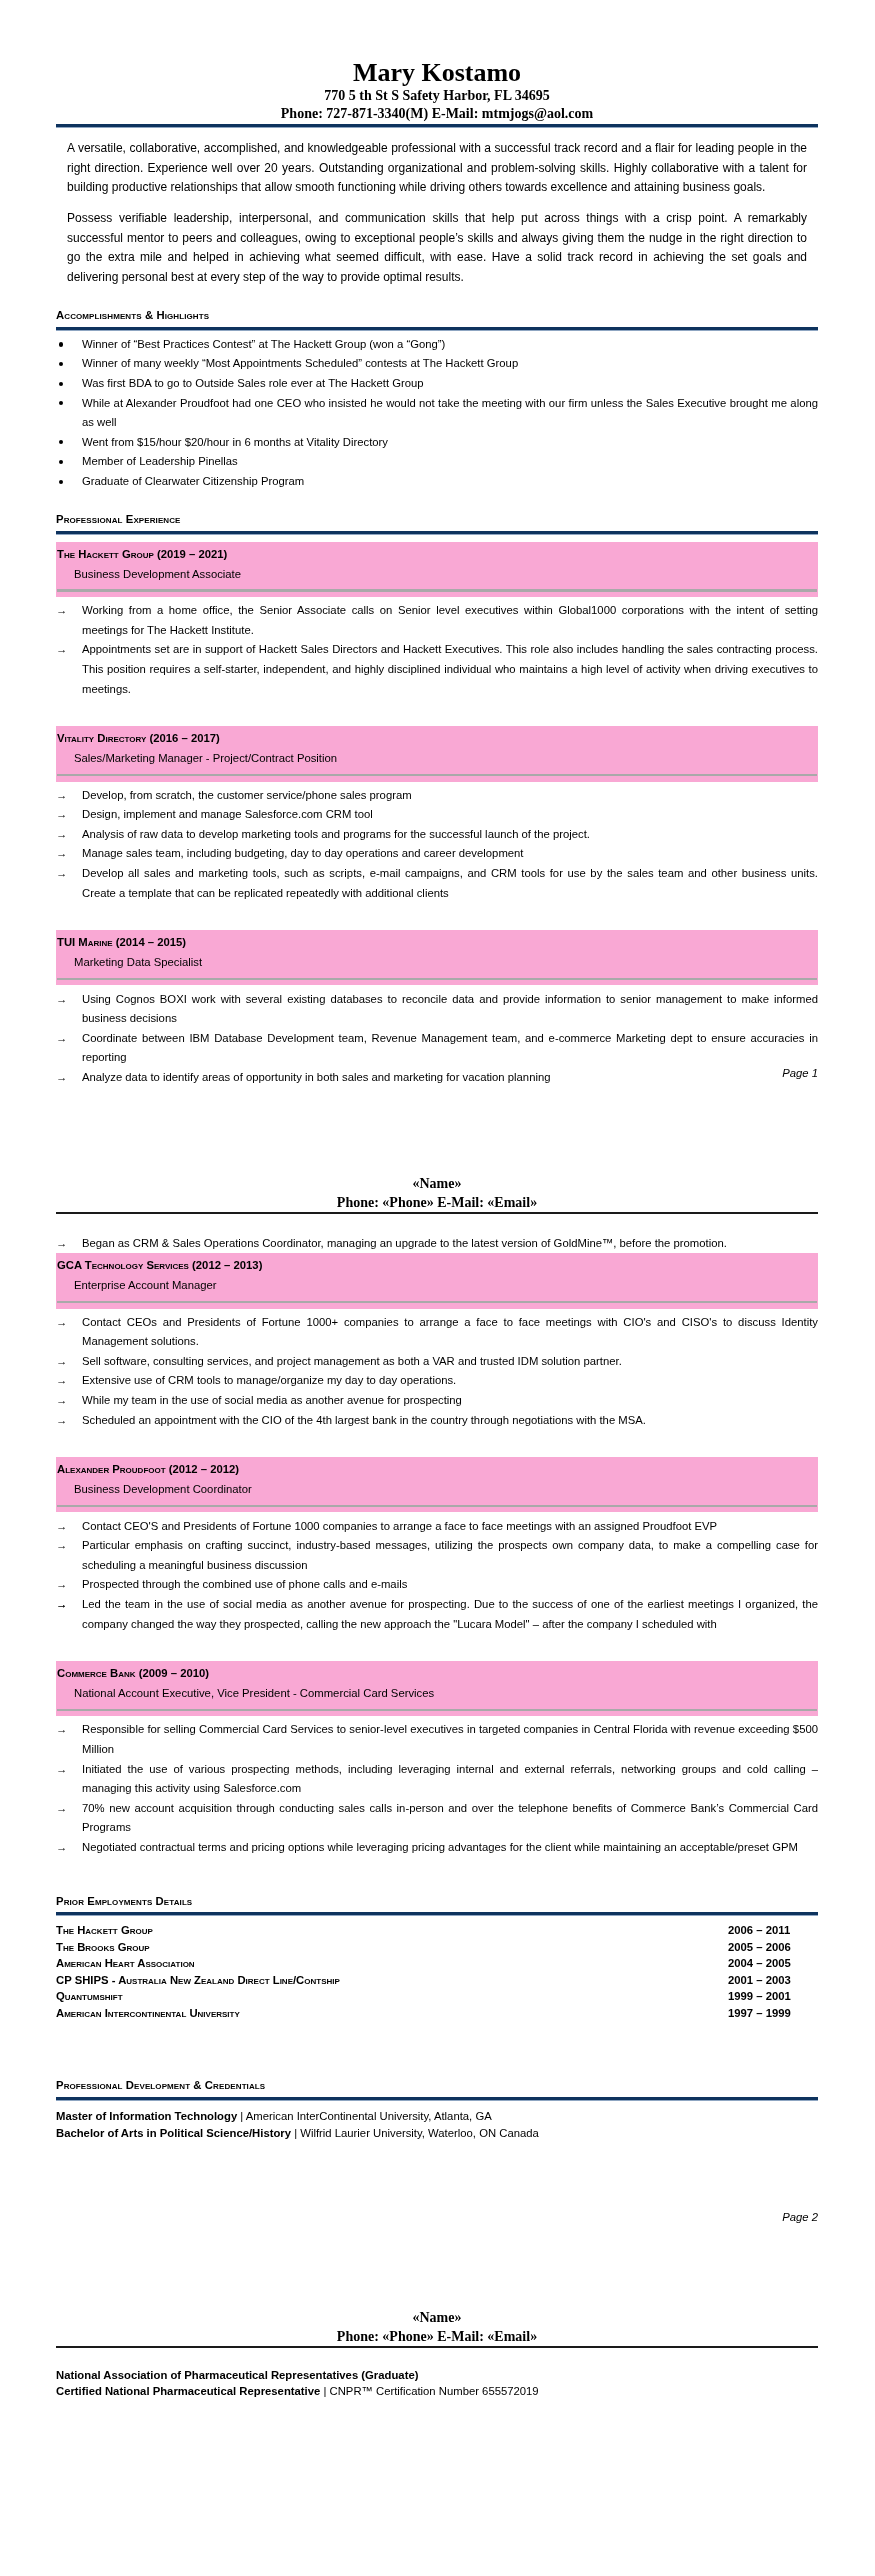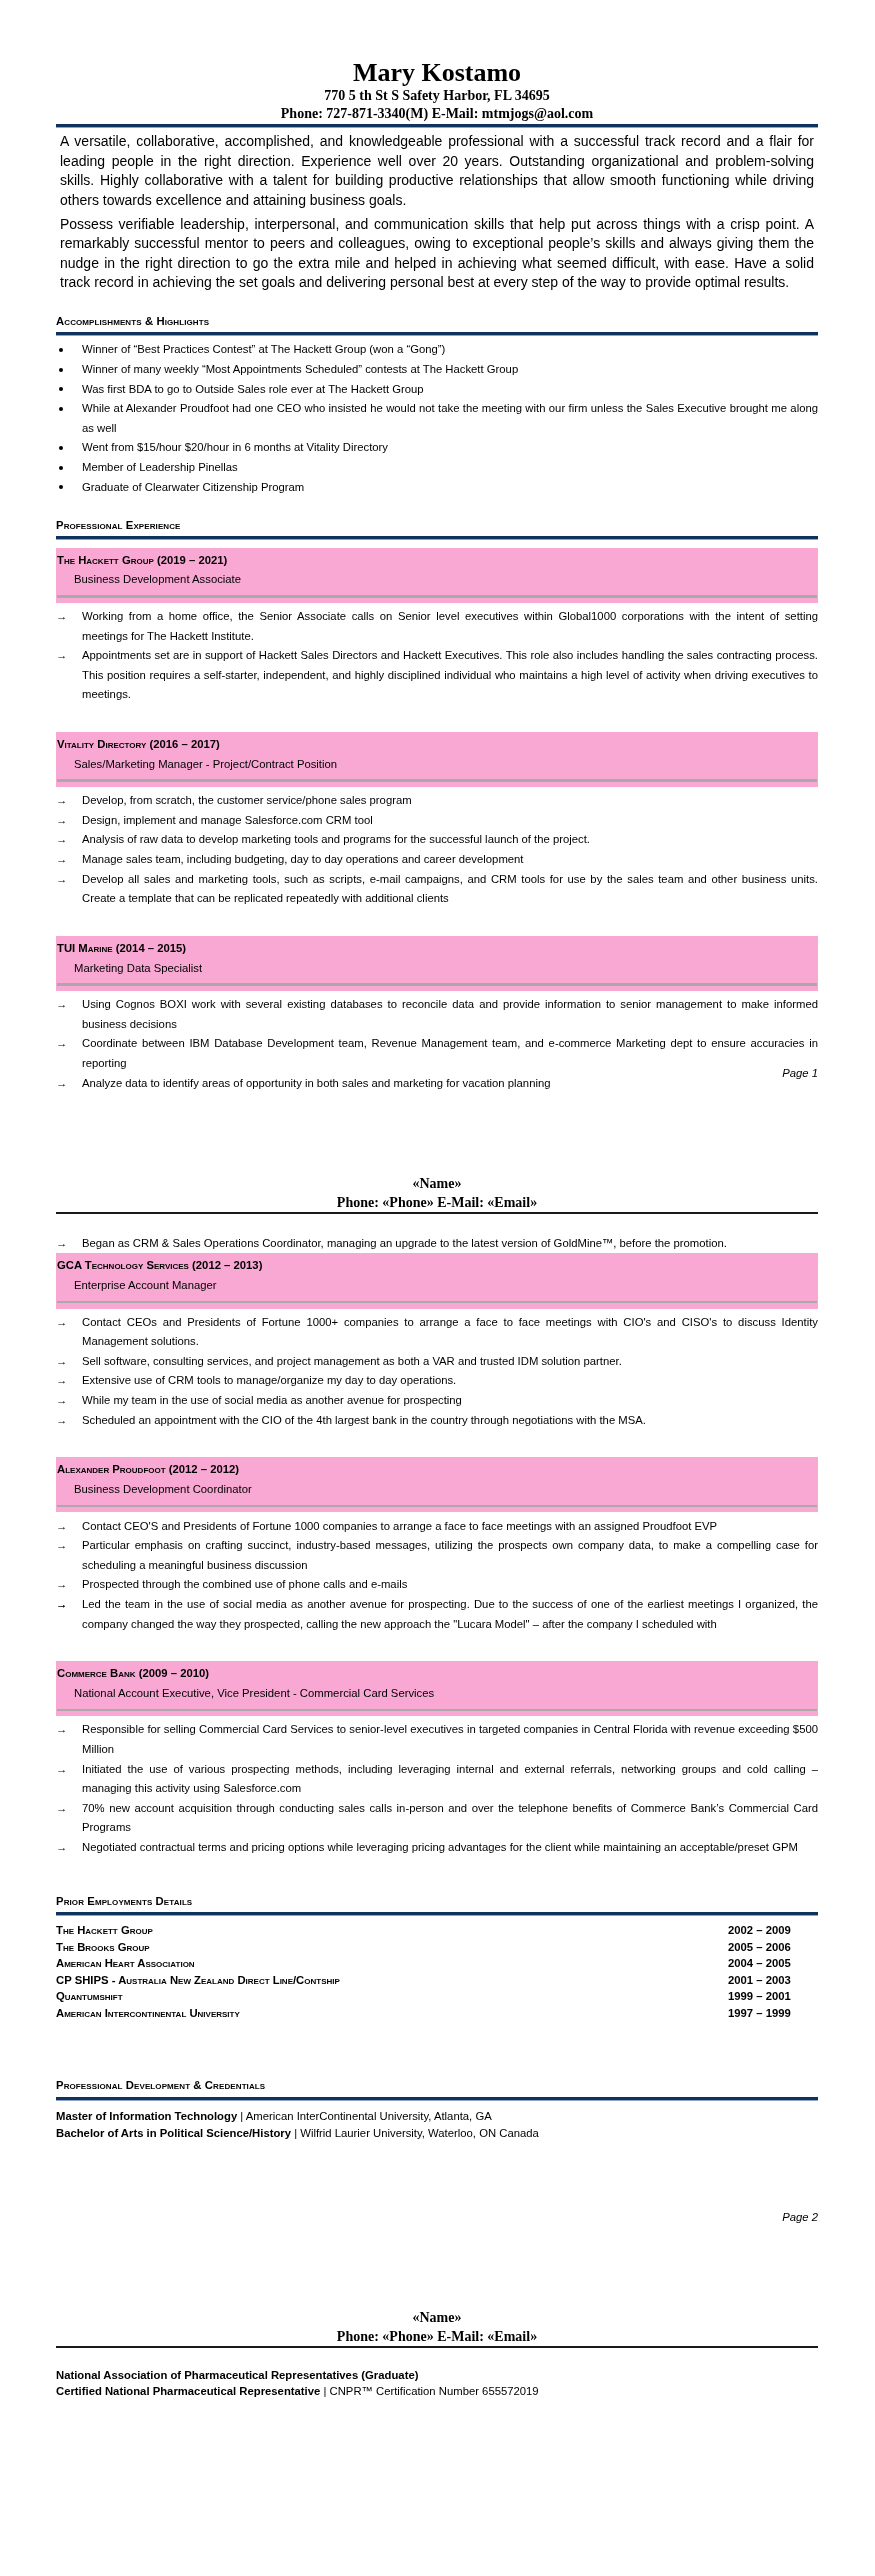--- a/index.html
+++ b/index.html
@@ -4,21 +4,21 @@
 <style>
   html, body { margin: 0; padding: 0; background: #ffffff; }
   body { width: 876px; height: 3400px; position: relative; overflow: hidden; color: #000; font-family: "Liberation Sans", sans-serif; }
   .page { position: absolute; left: 56px; width: 762px; }
   .hdr { text-align: center; font-family: "Liberation Serif", serif; font-weight: bold; }
   .hdr-name { font-size: 26px; line-height: 29px; }
   .hdr-line { font-size: 14px; line-height: 17.5px; }
   .hdr-small-name { font-size: 14px; line-height: 18.5px; }
   .navy-rule { height: 3.1px; background: #0e335e; border-bottom: 0.5px solid #8fa6c2; }
   .black-rule { height: 2.1px; background: #1a1a1a; }
-  p.body { font-size: 14px; line-height: 19.6px; margin: 4px; text-align: justify; }
+  p.body { font-size: 12px; line-height: 19.6px; margin: 11px; text-align: justify; }
   .sec-title { font-weight: bold; font-size: 11.3px; font-variant: small-caps; letter-spacing: 0.1px; line-height: 15.5px; margin: 0 0 3.1px 0; }
   ul.bullets { list-style: none; margin: 4.1px 0 0 0; padding: 0; }
   ul.bullets li { position: relative; padding-left: 26px; font-size: 11.3px; line-height: 19.6px; text-align: justify; }
   ul.bullets li .dot { position: absolute; left: 3.1px; top: 7.7px; width: 4.1px; height: 4.1px; border-radius: 50%; background: #000; }
   .job-head { background: #f9a8d4; padding: 3.1px 0 5.2px 0; margin: 0; }
   .job-company { font-weight: bold; font-variant: small-caps; font-size: 11.3px; line-height: 19.6px; padding-left: 1px; }
   .job-role { font-weight: normal; font-size: 11.3px; line-height: 19.6px; padding-left: 18px; }
   .job-rule { height: 2.6px; background: #a9a9a9; margin: 5.2px 1px 0 1px; }
   ul.arrows { list-style: none; margin: 4.1px 0 0 0; padding: 0; }
   ul.arrows li { position: relative; padding-left: 26px; font-size: 11.3px; line-height: 19.6px; text-align: justify; }
@@ -159,21 +159,21 @@
         </ul>
       </div>
     </div>
 
   <div style="margin-top:36px;">
     <div class="sec-title">Prior Employments Details</div>
     <div class="navy-rule"></div>
     <div id="prior-rows" style="margin-top:6.2px;">
         <div class="prior-row">
           <span class="prior-name">The Hackett Group</span>
-          <span class="prior-date">2002 – 2009</span>
+          <span class="prior-date">2006 – 2011</span>
         </div>
         <div class="prior-row">
           <span class="prior-name">The Brooks Group</span>
           <span class="prior-date">2005 – 2006</span>
         </div>
         <div class="prior-row">
           <span class="prior-name">American Heart Association</span>
           <span class="prior-date">2004 – 2005</span>
         </div>
         <div class="prior-row">

